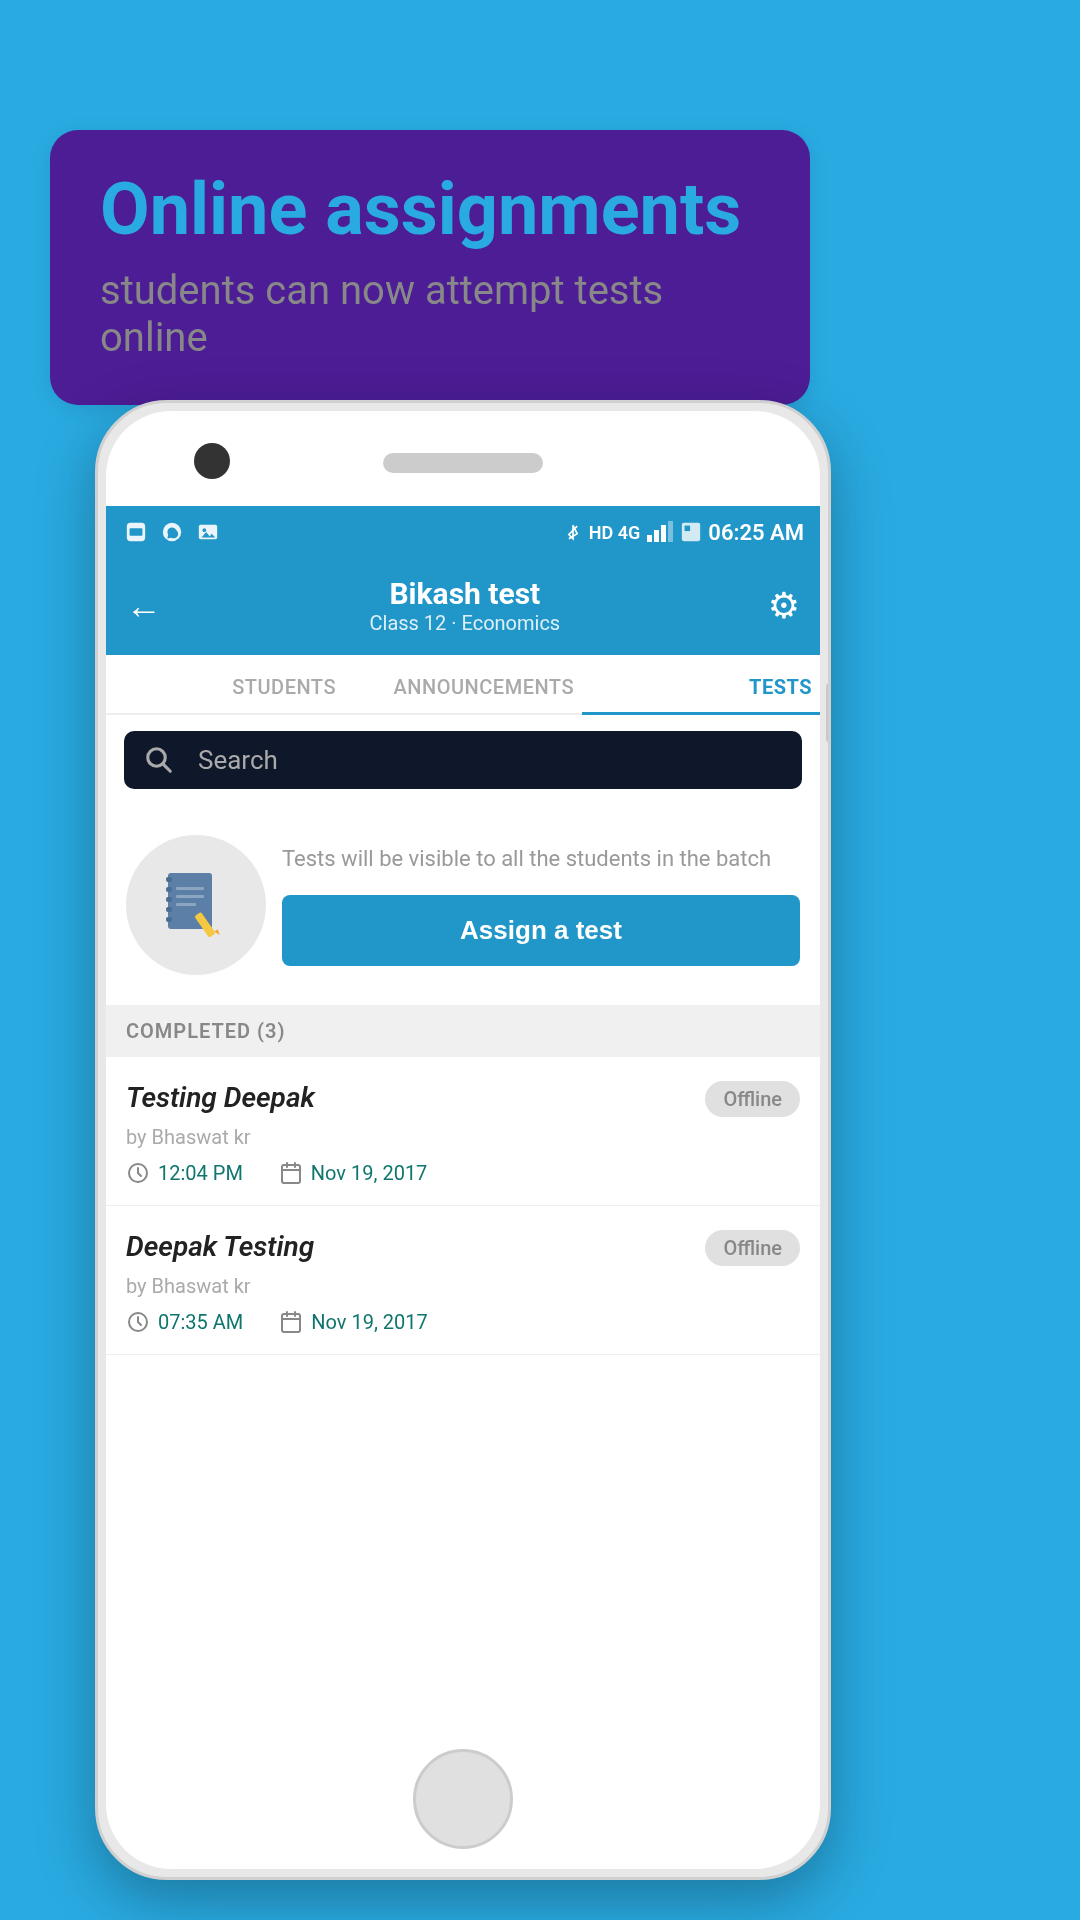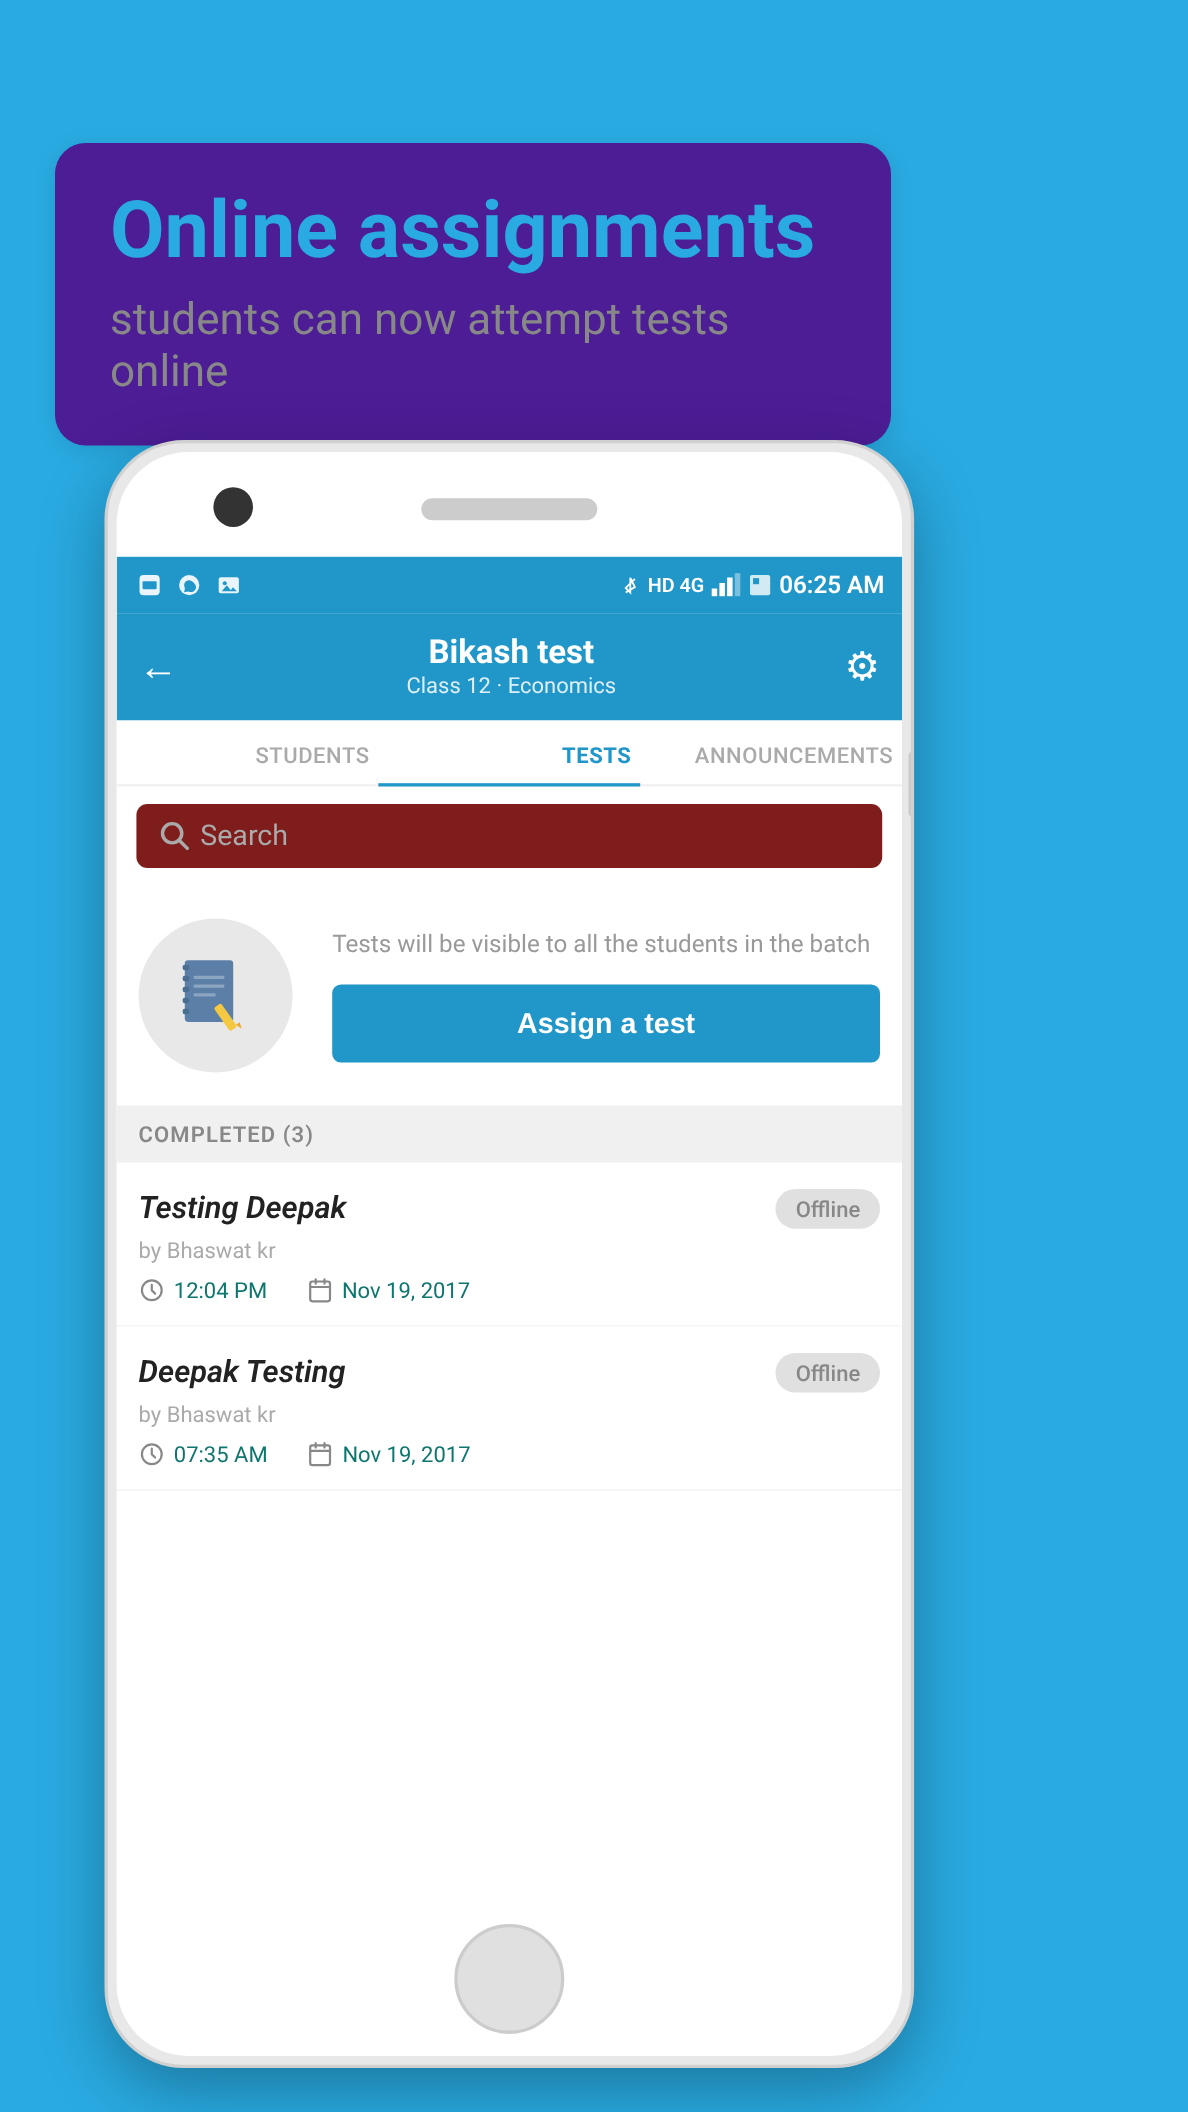--- a/index.html
+++ b/index.html
@@ -220,43 +220,43 @@
       height: 3px;
       background: #2196C8;
     }
 
     
     .search-container {
       padding: 16px 18px;
       background: white;
     }
     .search-bar {
-      background: #7f1d1d;
+      background: #0f172a;
       border-radius: 10px;
       display: flex;
       padding: 14px 20px;
-      gap: 8px;
+      gap: 24px;
     }
     .search-icon-svg {
       width: 30px;
       height: 30px;
       fill: #aaa;
       flex-shrink: 0;
     }
     .search-text {
       font-size: 26px;
       color: #aaa;
     }
 
     
     .info-section {
       padding: 30px 20px 30px 20px;
       display: flex;
       align-items: center;
-      gap: 36px;
+      gap: 16px;
       background: white;
     }
     .notebook-icon-wrap {
       width: 140px;
       height: 140px;
       background: #e8e8e8;
       border-radius: 70px;
       display: flex;
       align-items: center;
       justify-content: center;
@@ -413,25 +413,25 @@
           <div class="top-bar-title">Bikash test</div>
           <div class="top-bar-subtitle">Class 12 · Economics</div>
         </div>
         <span class="gear-icon">⚙</span>
       </div>
 
       <div class="tabs">
         <div class="tab">
           <span>STUDENTS</span>
         </div>
+        <div class="tab">
+          <span>ANNOUNCEMENTS</span>
+        </div>
         <div class="tab active">
           <span>TESTS</span>
-        </div>
-        <div class="tab">
-          <span>ANNOUNCEMENTS</span>
         </div>
       </div>
 
       <div class="search-container">
         <div class="search-bar">
           <svg class="search-icon-svg" viewBox="0 0 24 24">
             <circle cx="10" cy="10" r="7" stroke="#aaa" stroke-width="2.5" fill="none"></circle>
             <line x1="15.5" y1="15.5" x2="21" y2="21" stroke="#aaa" stroke-width="2.5" stroke-linecap="round"></line>
           </svg>
           <span class="search-text">Search</span>

